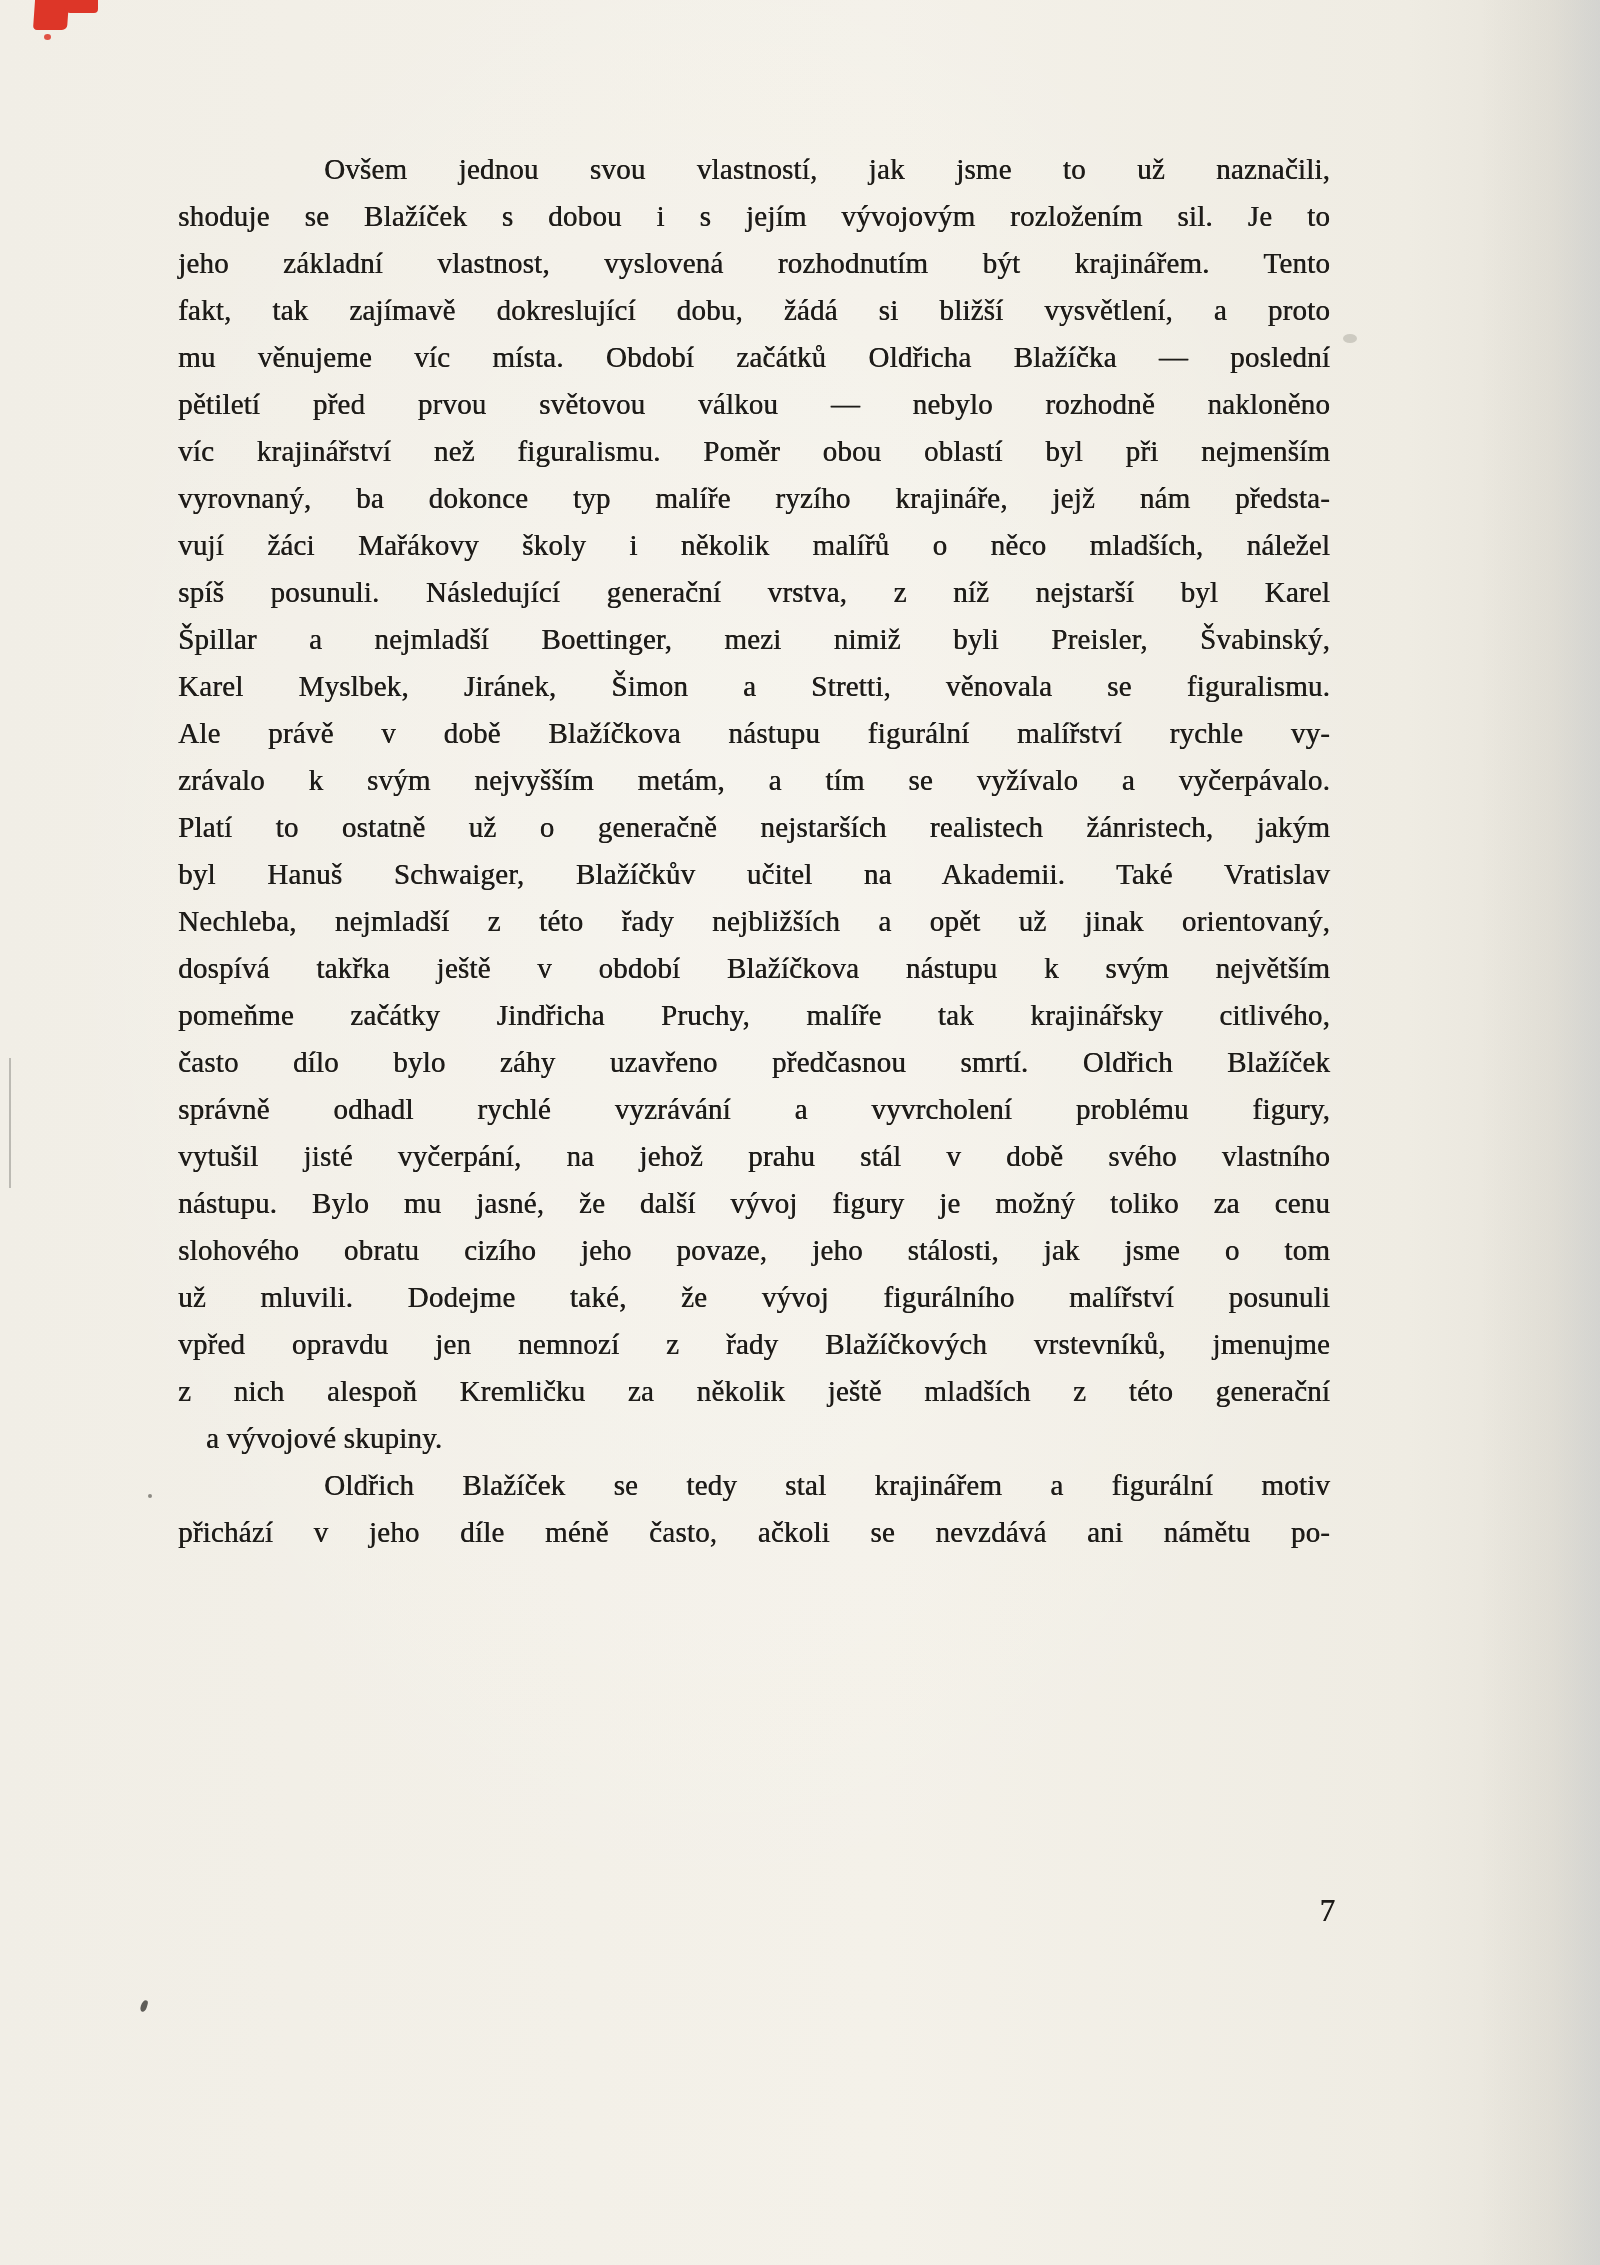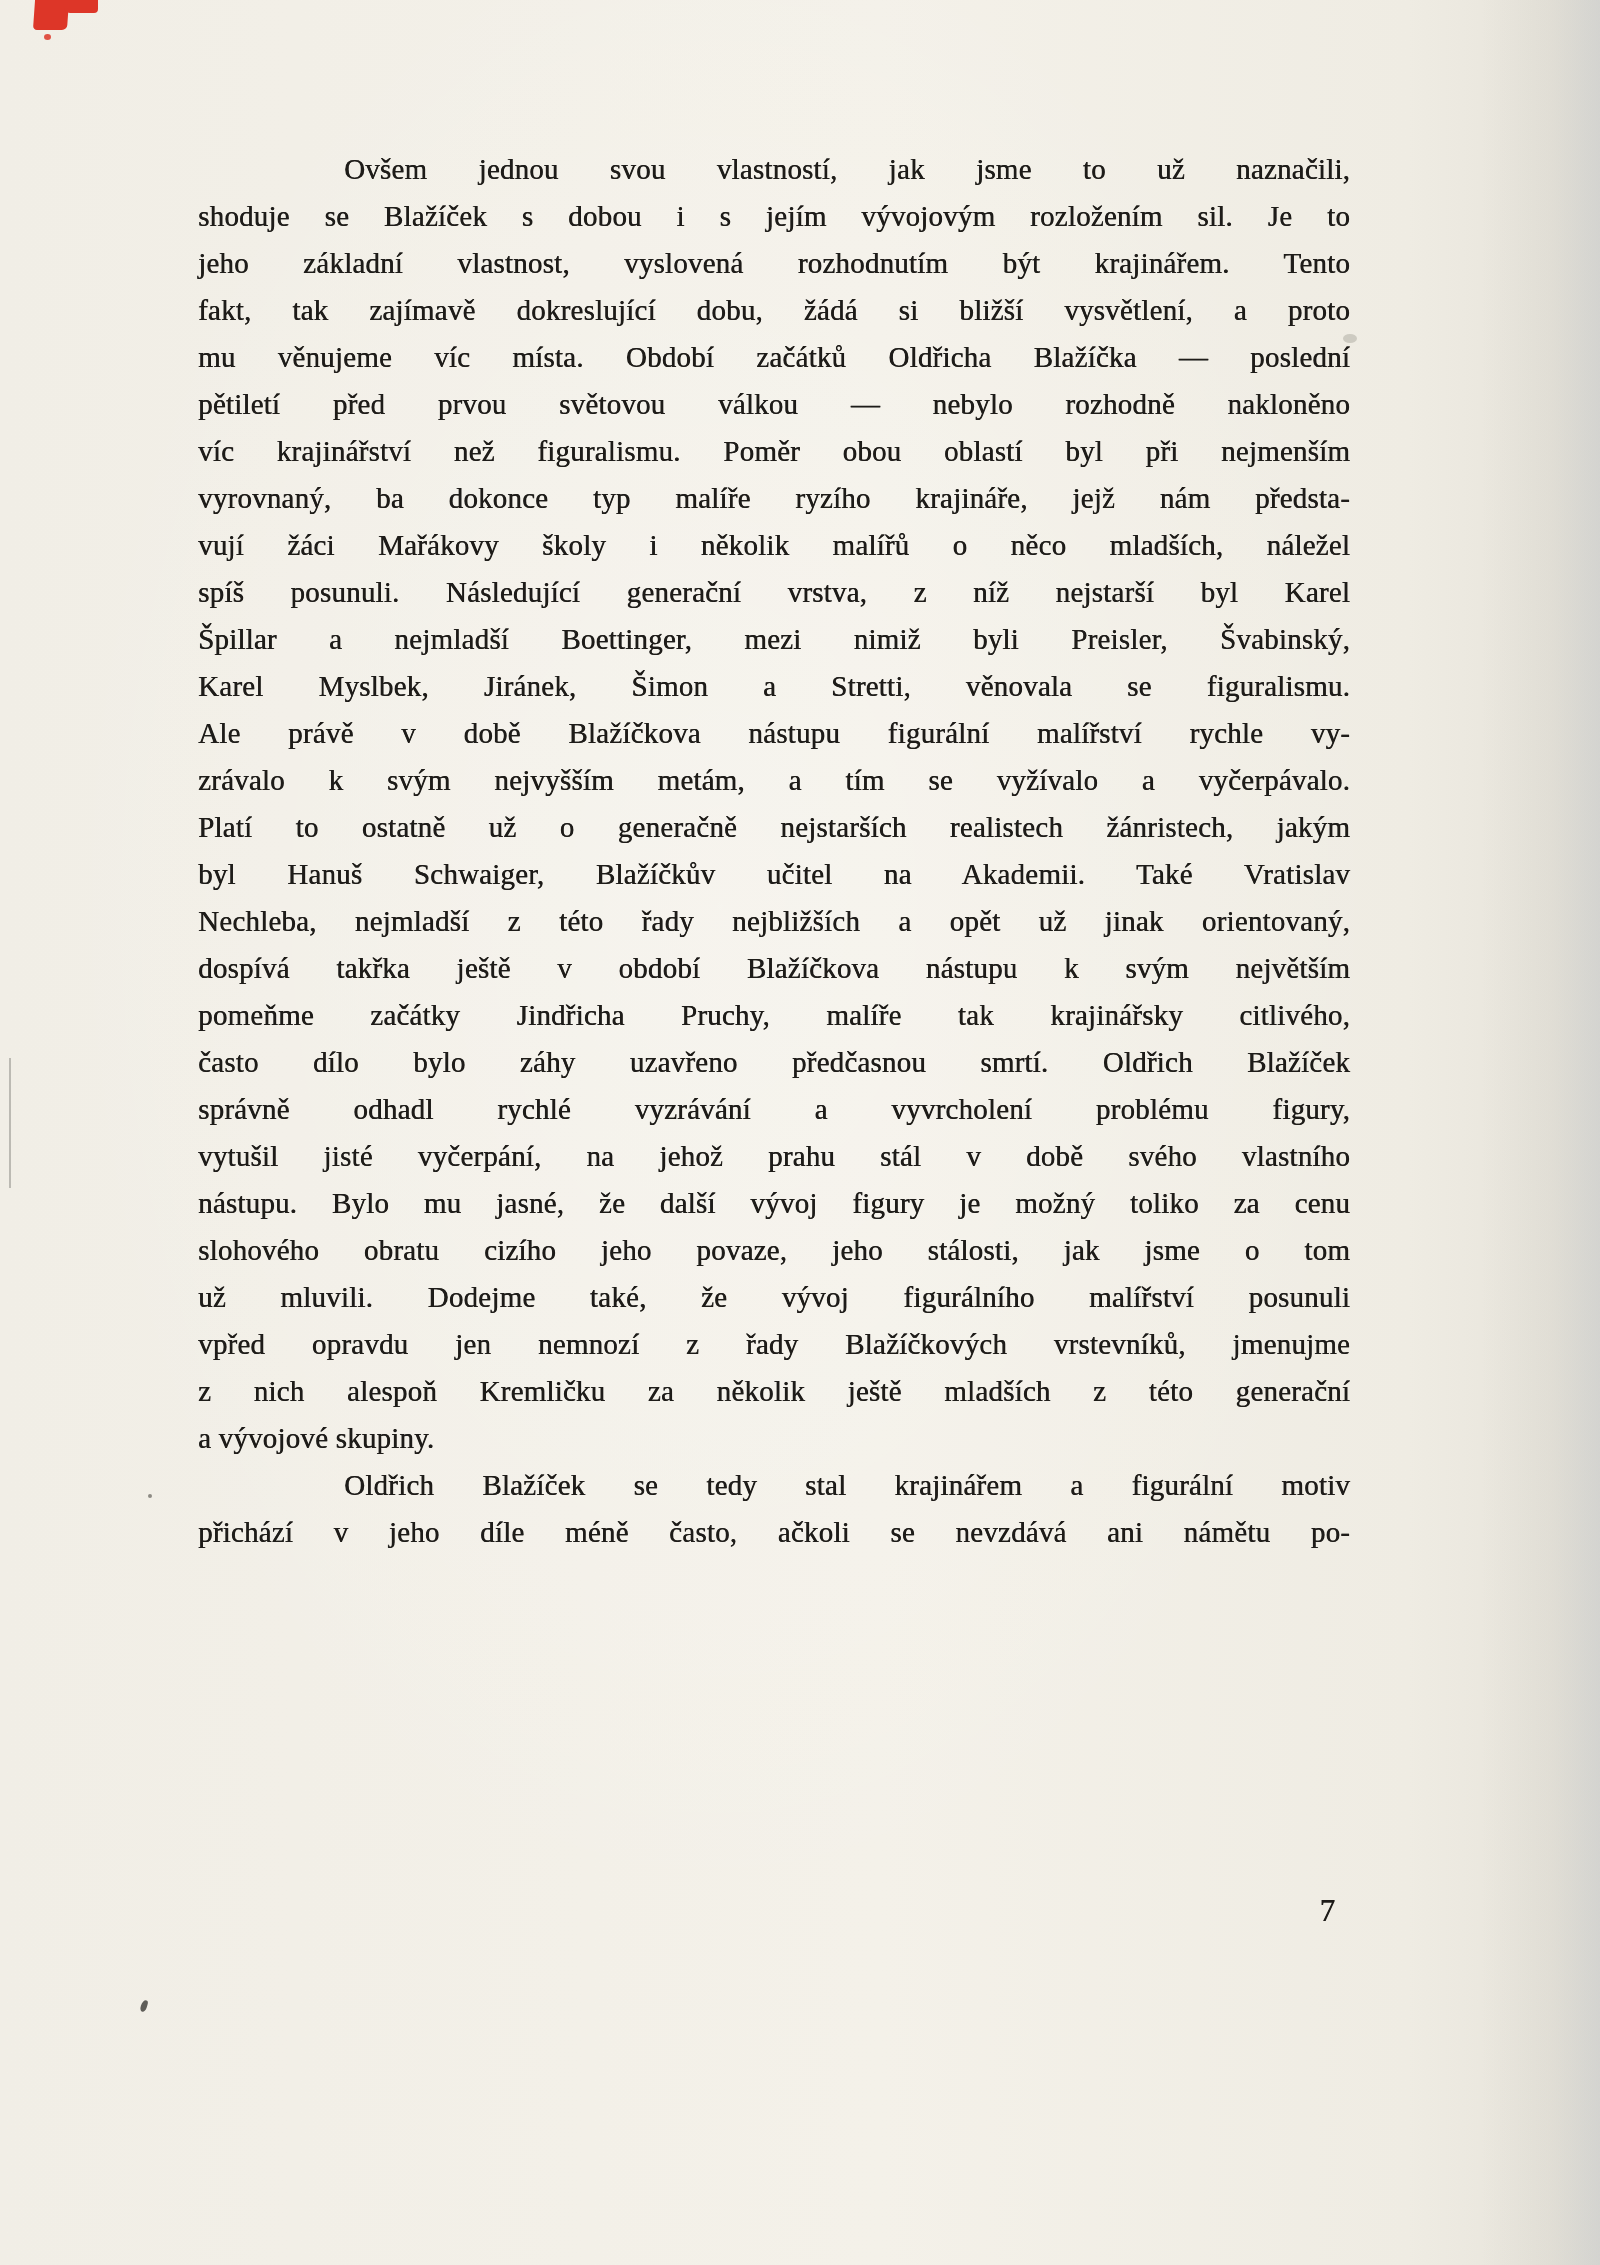--- a/index.html
+++ b/index.html
@@ -24,39 +24,40 @@
   .page::after {
     content: "";
     position: absolute;
     top: 0; right: 0;
     width: 120px; height: 100%;
     background: linear-gradient(to right, rgba(120,120,118,0) 0%, rgba(120,120,118,0.10) 100%);
     pointer-events: none;
   }
   .text-block {
     position: absolute;
-    left: 198px;
+    left: 178px;
     top: 146px;
     width: 1152px;
     font-size: 29px;
     line-height: 47px;
     
     text-shadow: 0.45px 0 0 currentColor;
     letter-spacing: 0.2px;
   }
   .line {
     text-align: justify;
     text-align-last: justify;
     white-space: normal;
   }
   .line.indent {
     text-indent: 146px;
   }
   .line.last {
     text-align-last: left;
+    margin-left: 28px;
   }
   .page-number {
     position: absolute;
     left: 183px;
     top: 1893px;
     width: 1152px;
     text-align: right;
     font-size: 31px;
     text-shadow: 0.45px 0 0 currentColor;
   }

